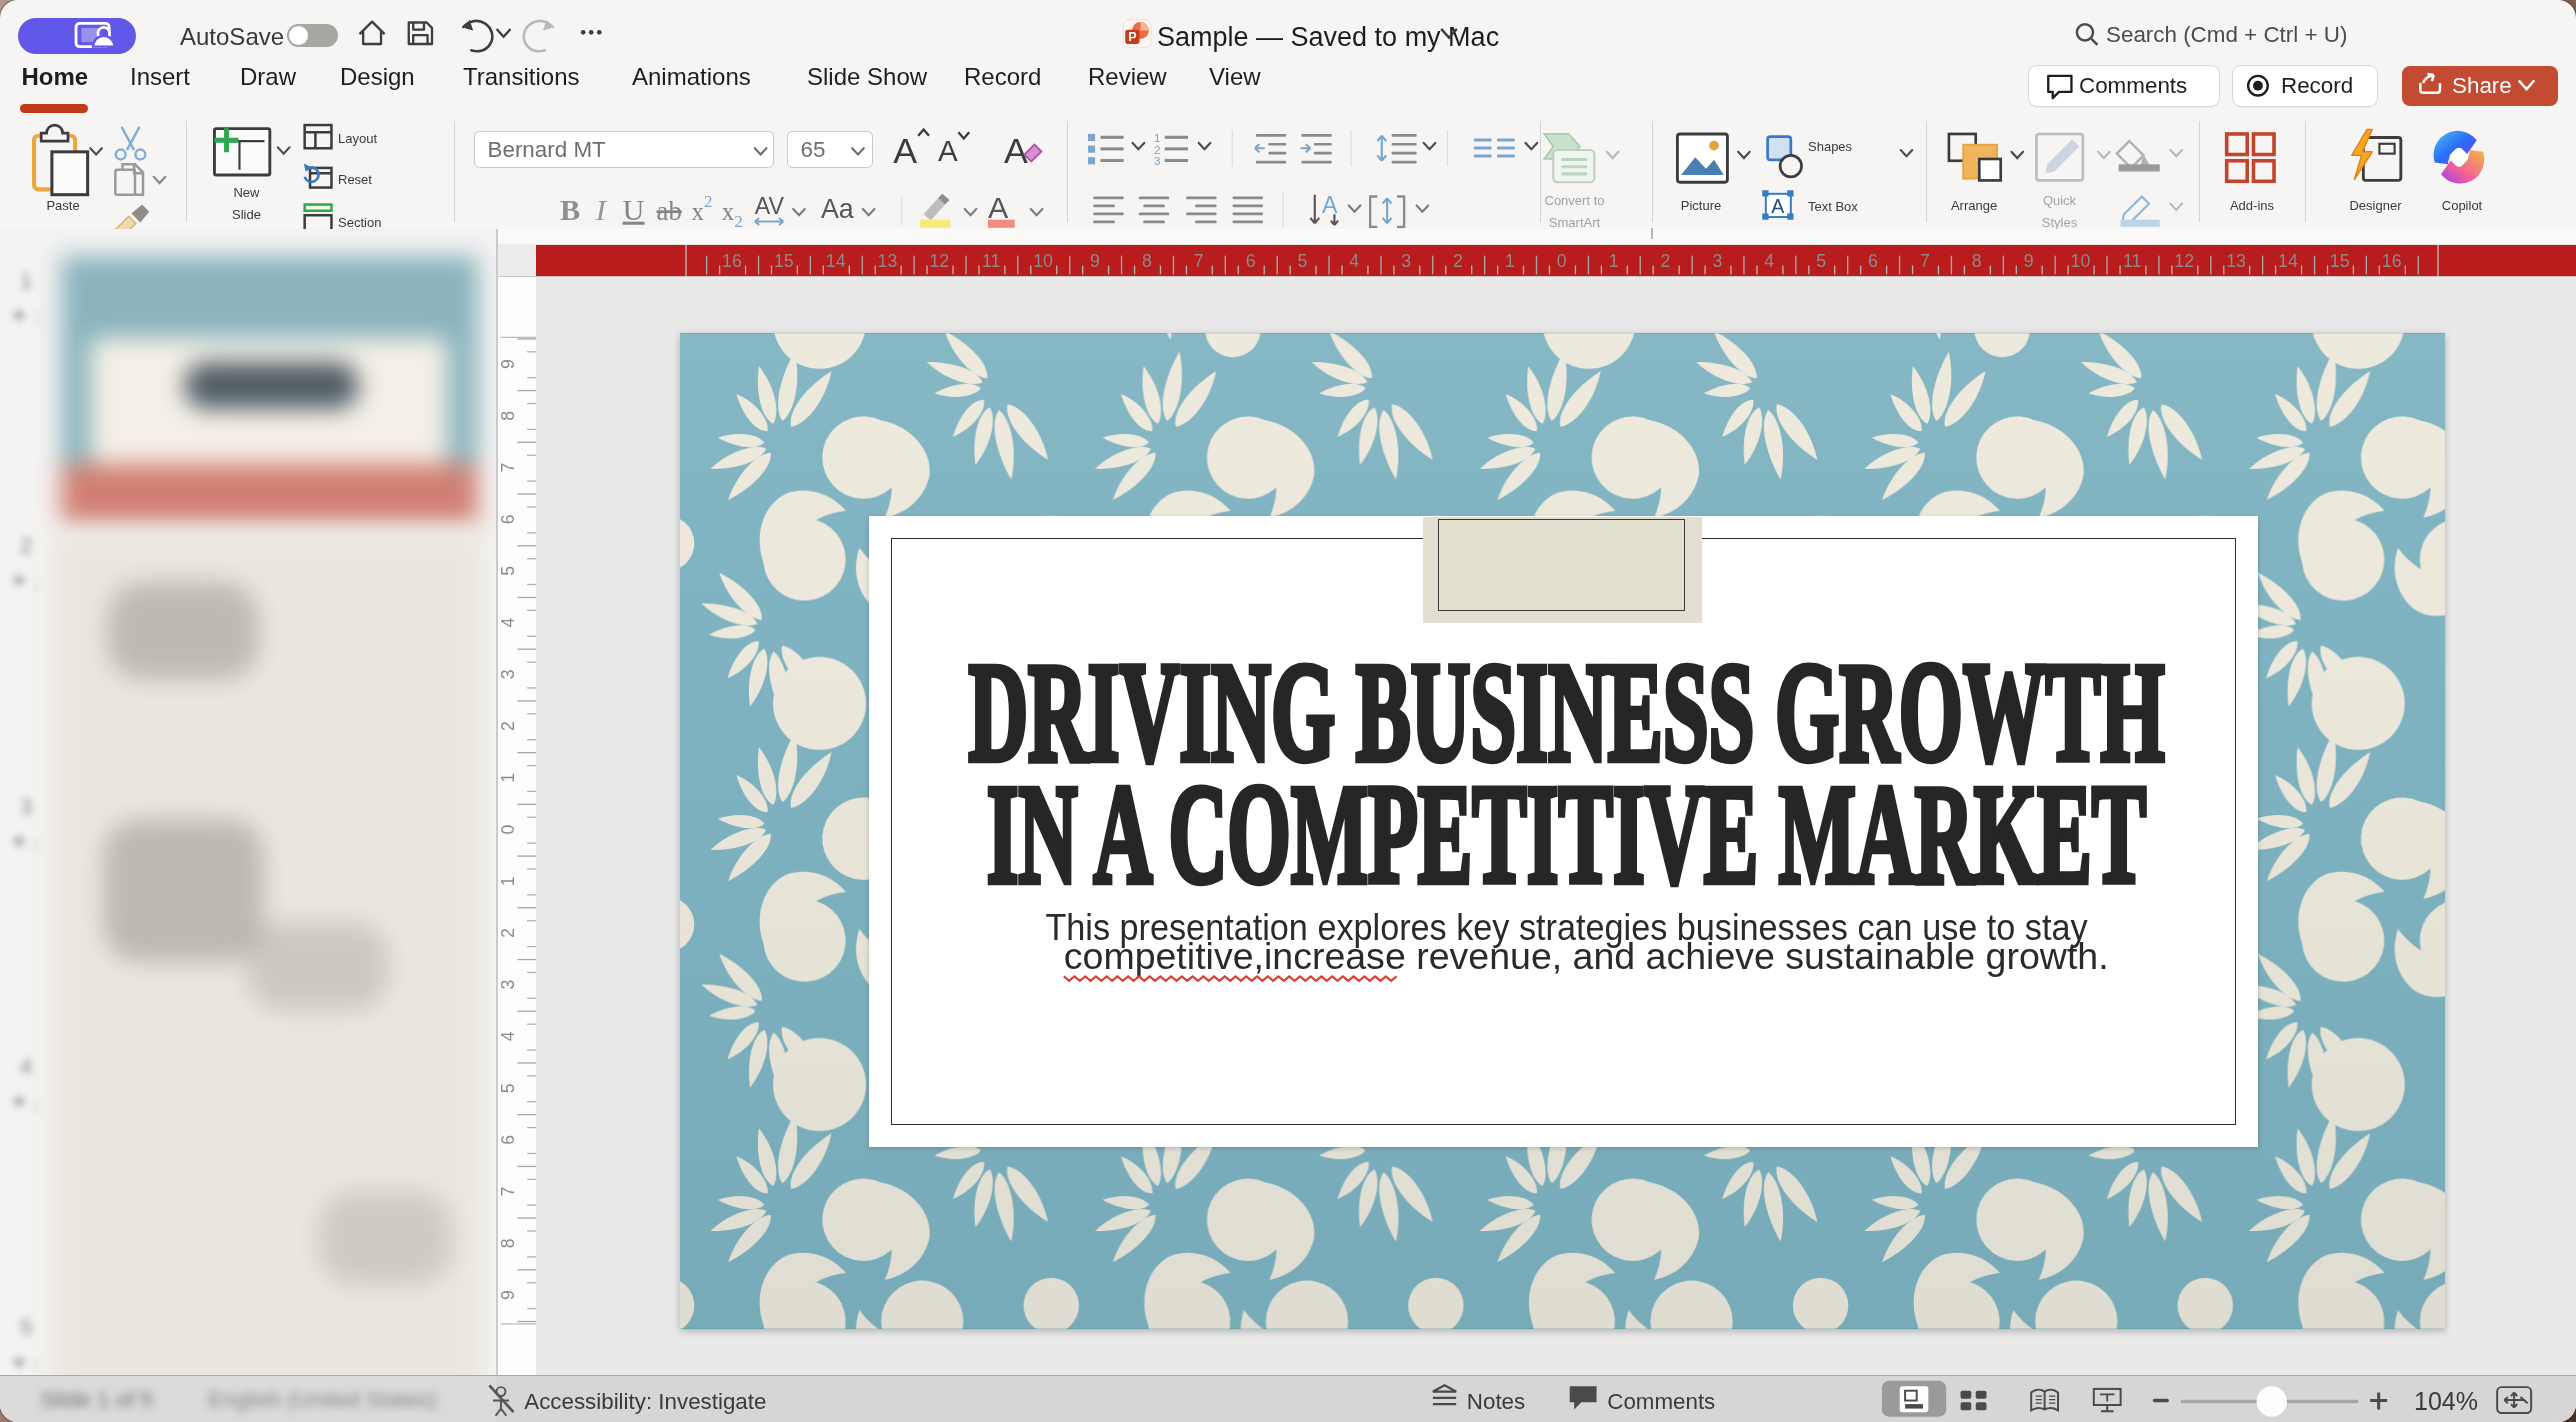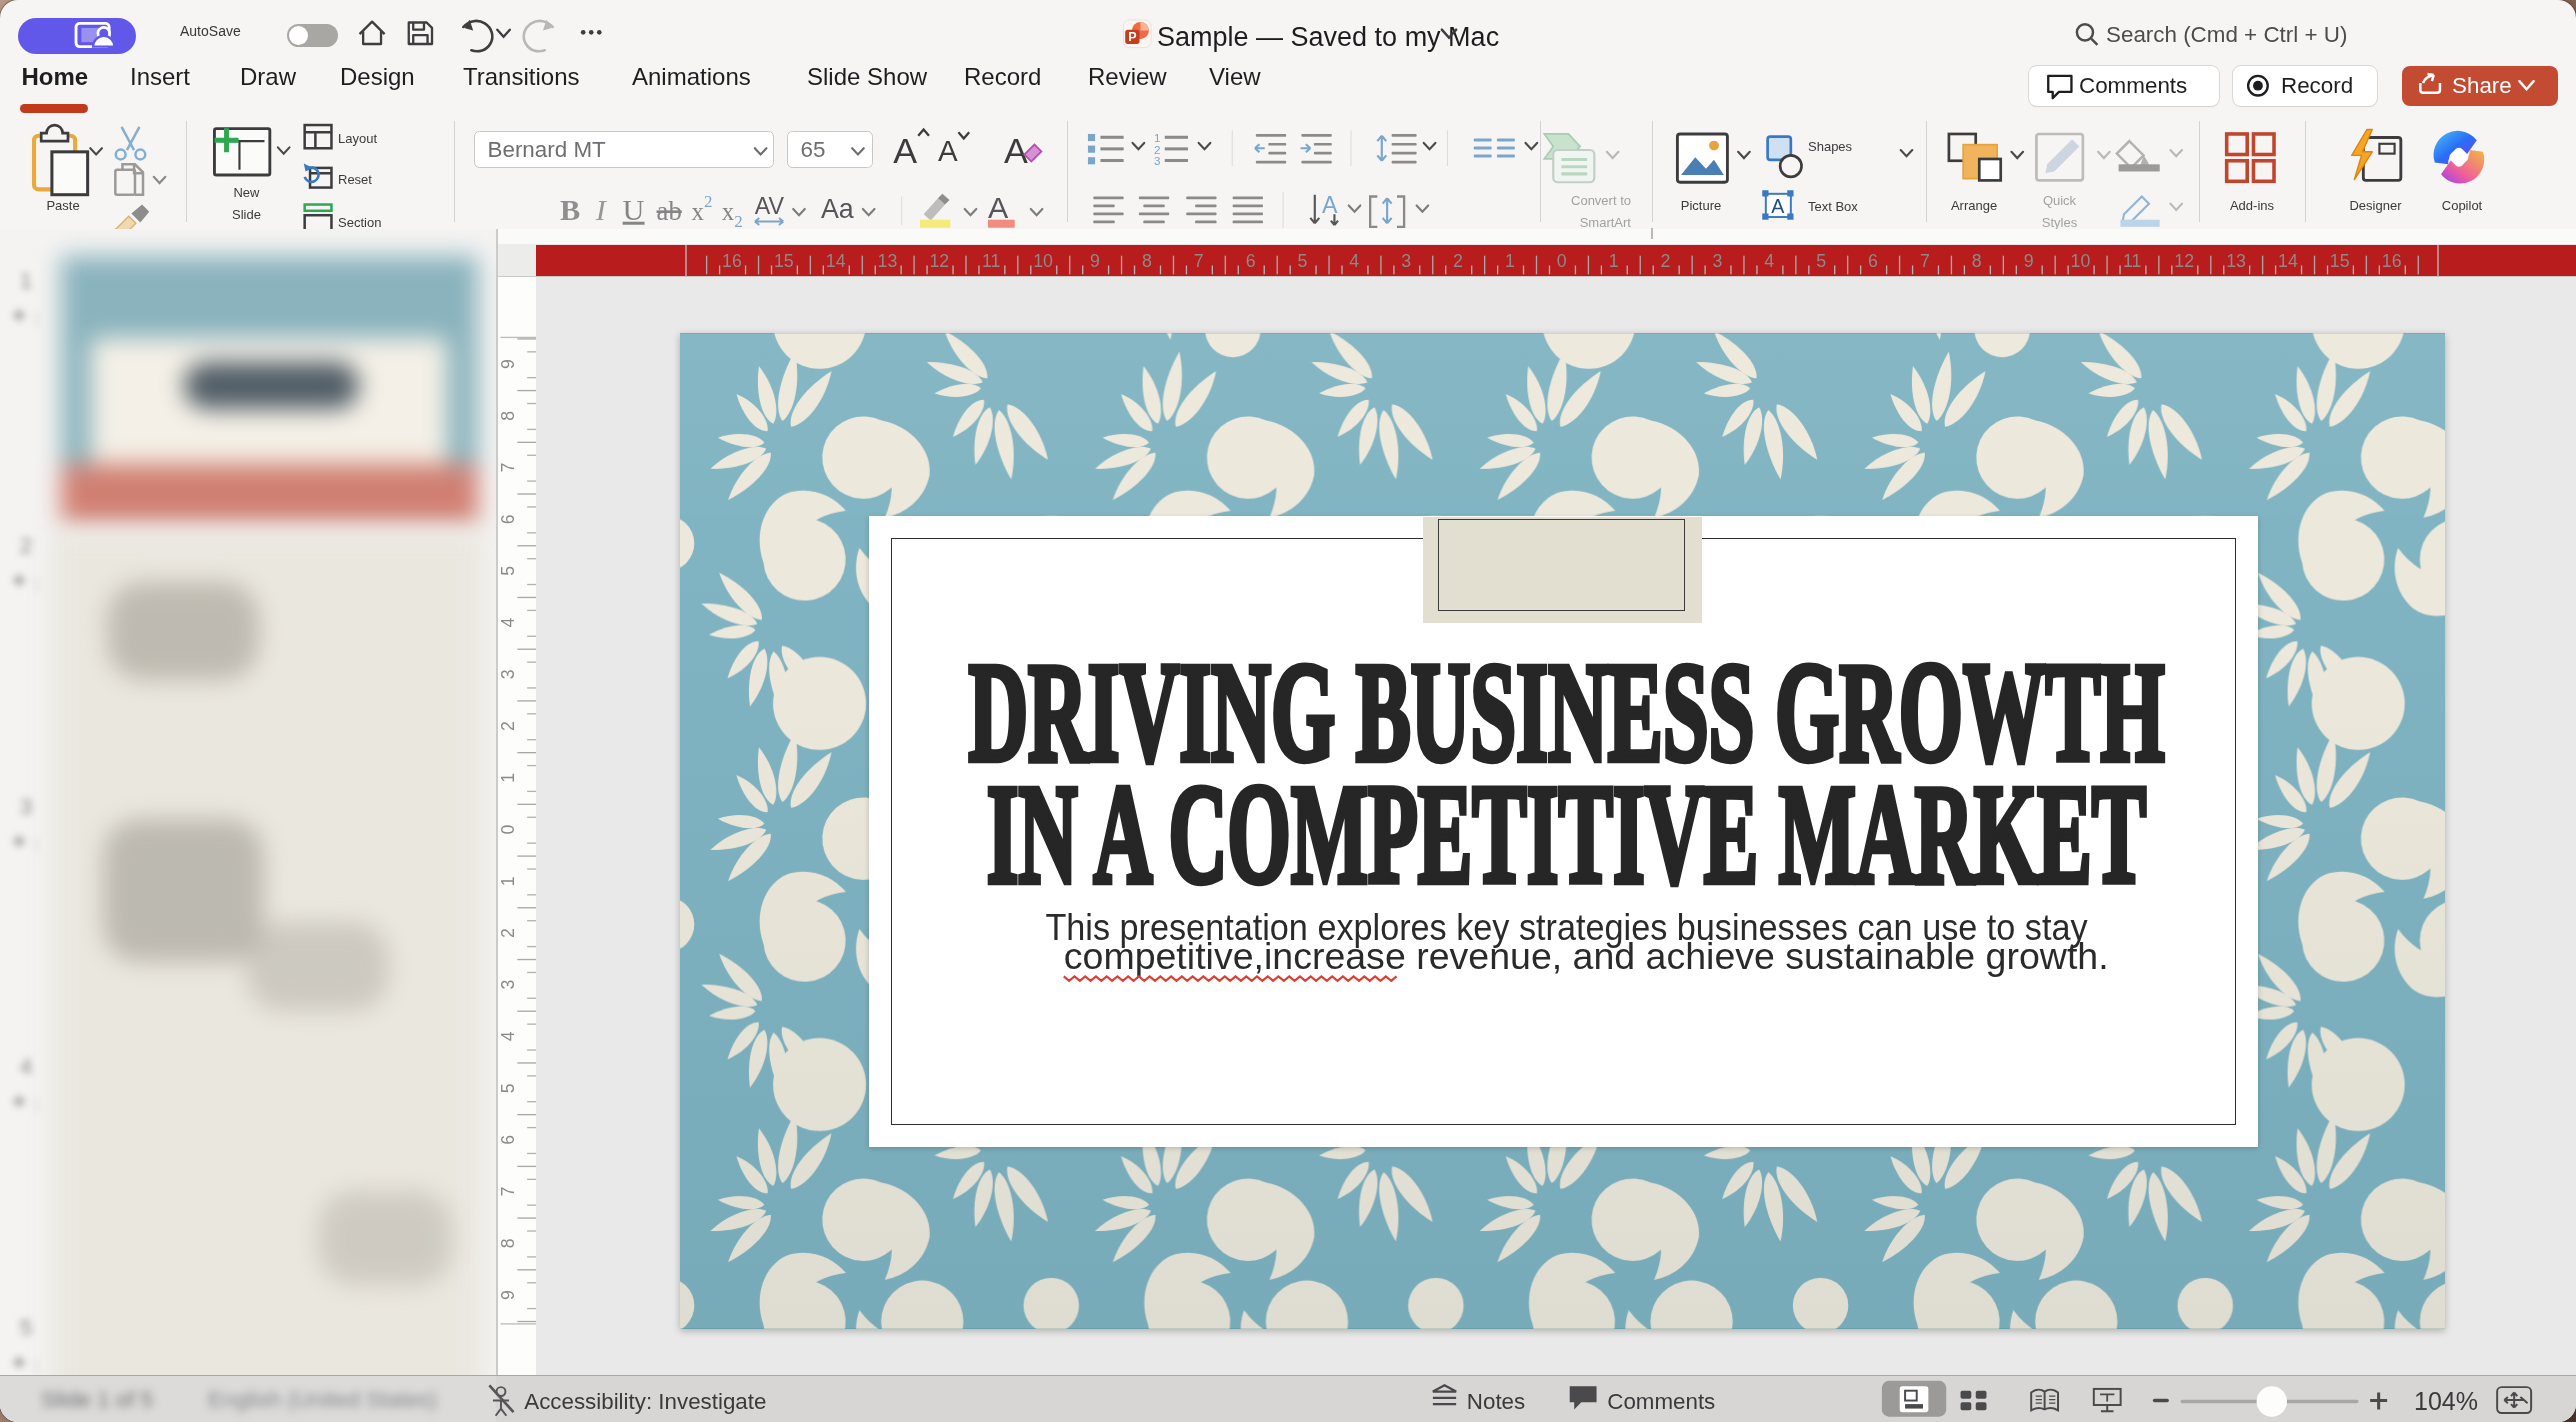--- a/index.html
+++ b/index.html
@@ -2,21 +2,21 @@
 <html style="font-size:14.3px"><head>
 <meta charset="utf-8">
 <style>
   * { margin:0; padding:0; box-sizing:border-box; }
   html,body { width:2576px; height:1422px; overflow:hidden; }
   body { background:linear-gradient(140deg,#c7a795 0%,#b99784 30%,#7d5b4a 70%,#4e382e 100%);
          font-family:"Liberation Sans", sans-serif; }
   .window { position:absolute; left:0; top:0; width:2576px; height:1422px;
             border-radius:18px; background:#f6f5f4; overflow:hidden;
             box-shadow:0 0 0 0.9px rgba(70,50,40,.5), 0 0 23px rgba(0,0,0,.35); }
-  .autosave { position:absolute; left:180px; top:23px; font-size:14px; color:#38383a; }
+  .autosave { position:absolute; left:180px; top:23px; font-size:24px; color:#38383a; }
   .pill { position:absolute; left:18px; top:18px; width:118px; height:36px; border-radius:19px; background:#6157e8; }
   .toggle { position:absolute; left:287px; top:24px; width:51px; height:23px; border-radius:12.5px; background:#a9a7a4; }
   .toggle .knob { position:absolute; left:1.8px; top:1.8px; width:19.7px; height:19.7px; border-radius:50%; background:#fff; }
   .doctitle { position:absolute; top:21.5px; left:1157px; font-size:27px; color:#1d1d1f; }
   .search { position:absolute; top:21.5px; left:2106px; font-size:22.4px; color:#4c4c4e; }
   .tab { position:absolute; top:63px; font-size:24px; color:#1e1e20; }
   .tab.active { font-weight:700; }
   .homeline { position:absolute; left:19.7px; top:104px; width:68px; height:9px; border-radius:4.5px; background:#c13b1b; }
   .btn { position:absolute; top:66px; height:40px; border-radius:8px; background:#fff;
          box-shadow:0 0 0 0.9px #d6d5d4, 0 0.9px 1.8px rgba(0,0,0,.08); font-size:22.4px; color:#1e1e20; }
@@ -131,21 +131,21 @@
     <div class="rdiv" style="left:1540px"></div>
     <div class="rdiv" style="left:1652px"></div>
     <div class="rdiv" style="left:1926px"></div>
     <div class="rdiv" style="left:2199px"></div>
     <div class="rdiv" style="left:2305px"></div>
     <div class="rlabel" style="left:27px; top:81px; width:72px;">Paste</div>
     <div class="rlabel" style="left:206px; top:68px; width:81px;">New<br>Slide</div>
     <div class="rlabel" style="left:338px; top:14.3px;">Layout</div>
     <div class="rlabel" style="left:338px; top:55px;">Reset</div>
     <div class="rlabel" style="left:338px; top:98px;">Section</div>
-    <div class="rlabel gray" style="left:1518px; top:76px; width:113px;text-align:right;">Convert to<br>SmartArt</div>
+    <div class="rlabel gray" style="left:1518px; top:76px; width:113px;">Convert to<br>SmartArt</div>
     <div class="rlabel" style="left:1665px; top:81px; width:72px;">Picture</div>
     <div class="rlabel" style="left:1808px; top:22.4px;">Shapes</div>
     <div class="rlabel" style="left:1808px; top:82px;">Text Box</div>
     <div class="rlabel" style="left:1938px; top:81px; width:72px;">Arrange</div>
     <div class="rlabel gray" style="left:2015px; top:76px; width:89px;">Quick<br>Styles</div>
     <div class="rlabel" style="left:2216px; top:81px; width:72px;">Add-ins</div>
     <div class="rlabel" style="left:2329px; top:81px; width:93px;">Designer</div>
     <div class="rlabel" style="left:2426px; top:81px; width:72px;">Copilot</div>
     <div class="fontbox" style="left:474px; top:17px; width:300px; height:37px; padding:5.4px 0 0 12.5px;">Bernard MT</div>
     <div class="fontbox" style="left:787px; top:17px; width:86px; height:37px; padding:5.4px 0 0 12.5px;">65</div>

